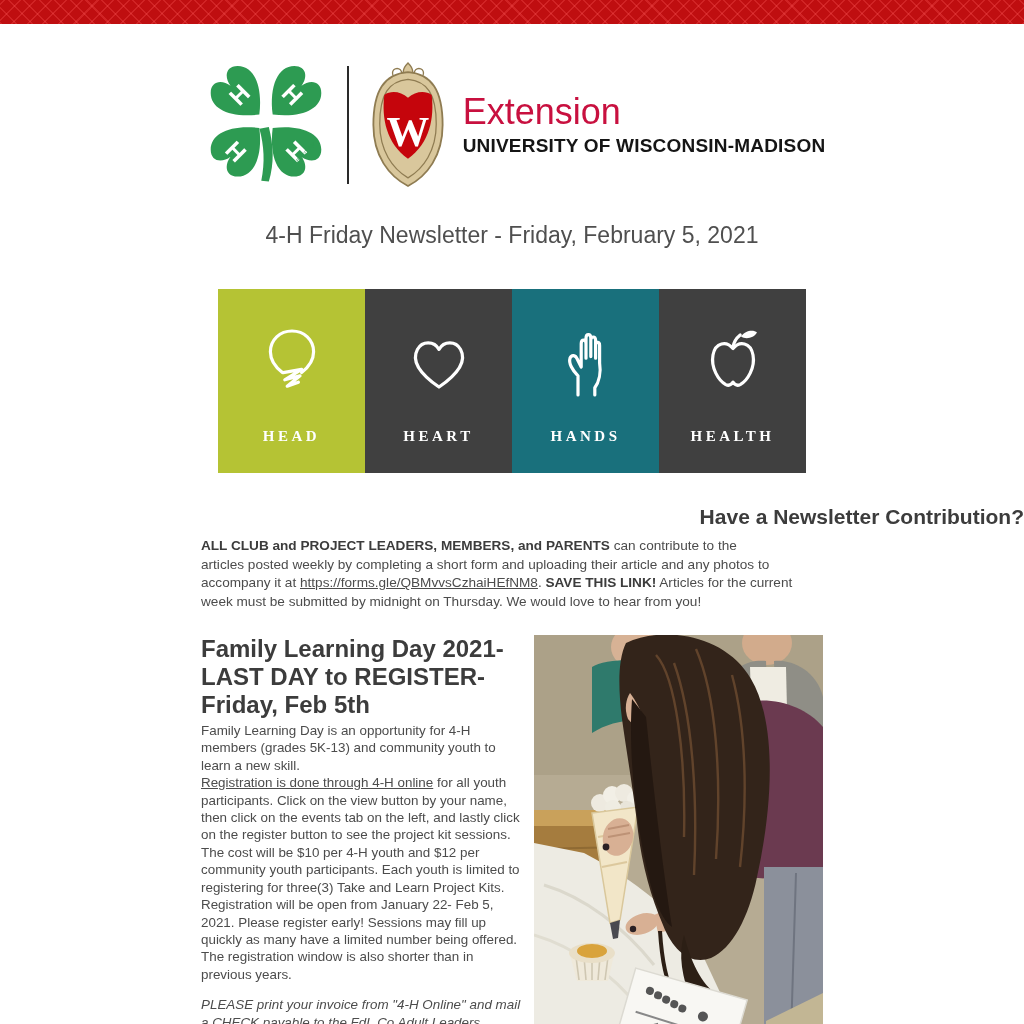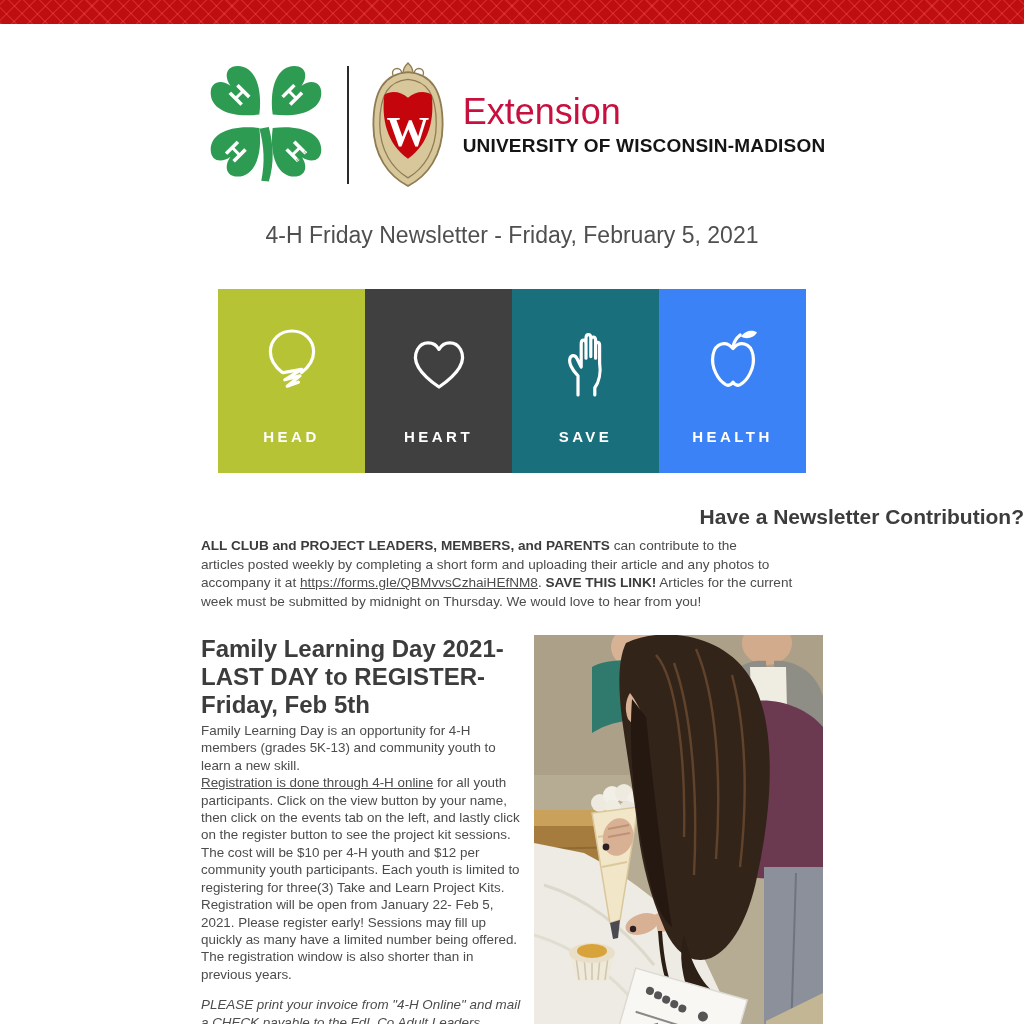--- a/index.html
+++ b/index.html
@@ -14,21 +14,21 @@
   
   .logo-row { margin-top:34px; display:flex; justify-content:center; align-items:center; }
   .logo-divider { width:2px; height:118px; background:#2a2a2a; margin:0 18px 0 14px; }
   .crest-svg { margin-right:14px; }
   .logo-text { display:flex; flex-direction:column; }
   .ext-word { font-size:36px; font-weight:500; color:#c8103f; line-height:1.05; margin-bottom:4px; }
   .uni-line { font-size:19px; font-weight:700; color:#151515; line-height:1.18; letter-spacing:.2px; }
   
   .nl-title { margin-top:30px; text-align:center; font-size:23px; color:#4f4f4f; }
   
-  .pillar-banner { width:588px; height:184px; margin:40px auto 0; display:flex; }
+  .pillar-banner { width:588px; height:184px; margin:40px auto 0; display:flex;font-family:Liberation Serif, serif; }
   .pillar { flex:1 1 0; position:relative; display:flex; flex-direction:column; align-items:center; }
   .pillar svg { margin-top:26px; }
   .pillar-label { position:absolute; bottom:28px; width:100%; text-align:center;
     color:#fff; font-weight:700; font-size:15px; letter-spacing:3.5px; }
   
   .contrib-heading { margin-top:32px; text-align:right; font-size:21px; font-weight:700; color:#3c3c3c; }
   .contrib-para { width:622px; margin:8px auto 7px; font-size:13.6px; line-height:1.37; color:#4c4c4c; }
   .contrib-para b { color:#3c3c3c; }
   a.inline-link { color:inherit; text-decoration:underline; }
   
@@ -101,23 +101,23 @@
   <div class="pillar" style="background-color: #404040;">
     <svg width="80" height="96" viewBox="0 0 100 100">
       <path d="M50,80 C24,62 16,46 23,33 C29,22 44,22 50,33 C56,22 71,22 77,33 C84,46 76,62 50,80 Z" fill="none" stroke="#fff" stroke-width="4" stroke-linejoin="round"></path>
     </svg>
     <div class="pillar-label">HEART</div>
   </div>
   <div class="pillar" style="background-color: rgb(25, 112, 124);">
     <svg width="80" height="96" viewBox="0 0 100 100">
       <path d="M40,90 L40,66 C33,59 28,50 30,44 C32,39 37,40 39,45 L44,55 L44,26 C44,20 50,20 50,26 L50,44 L50,19 C50,13 56,13 56,19 L56,42 L56,22 C56,16 62,16 62,22 L62,44 L62,28 C62,23 67,23 67,28 L67,50 C69,62 66,74 61,81 L61,90" fill="none" stroke="#fff" stroke-width="4" stroke-linecap="round" stroke-linejoin="round"></path>
     </svg>
-    <div class="pillar-label">SAVE</div>
-  </div>
-  <div class="pillar" style="background-color: #3b82f6;">
+    <div class="pillar-label">HANDS</div>
+  </div>
+  <div class="pillar" style="background-color: #404040;">
     <svg width="80" height="96" viewBox="0 0 100 100">
       <path d="M50,32 C42,22 28,24 25,40 C22,56 32,72 41,77 C45,79 48,77 50,74 C52,77 55,79 59,77 C68,72 78,56 75,40 C72,24 58,22 50,32 Z" fill="none" stroke="#fff" stroke-width="4" stroke-linejoin="round"></path>
       <path d="M50,30 C51,24 54,19 59,15" fill="none" stroke="#fff" stroke-width="4" stroke-linecap="round"></path>
       <path d="M60,17 C65,9 76,8 80,12 C76,19 66,21 60,17 Z" fill="#fff"></path>
     </svg>
     <div class="pillar-label">HEALTH</div>
   </div>
 </div>
 
 <div class="contrib-heading">Have a Newsletter Contribution?</div>

